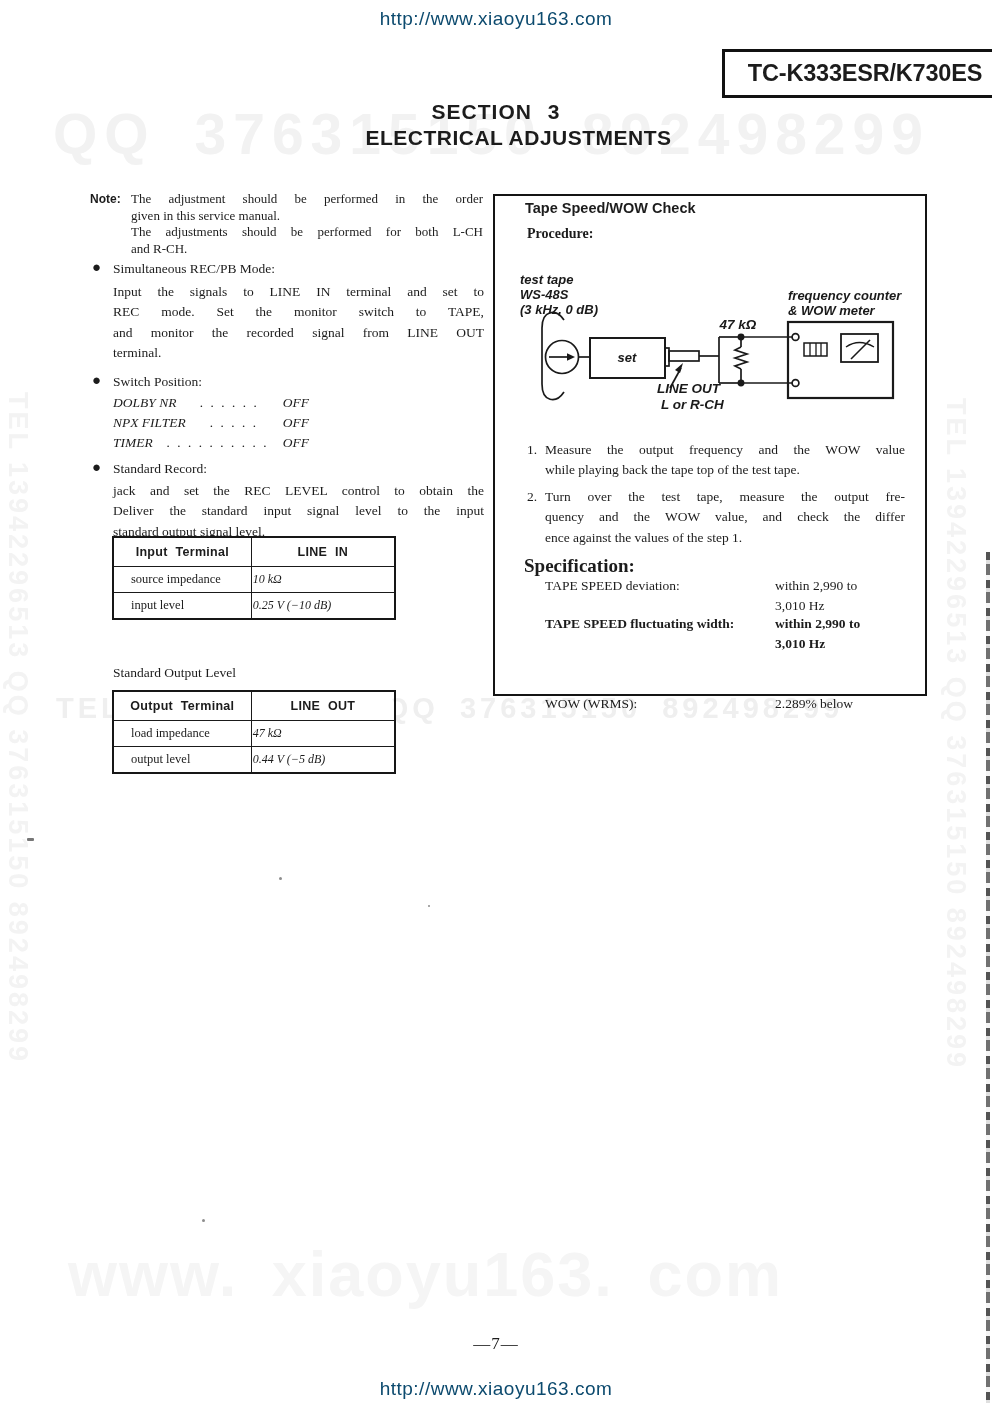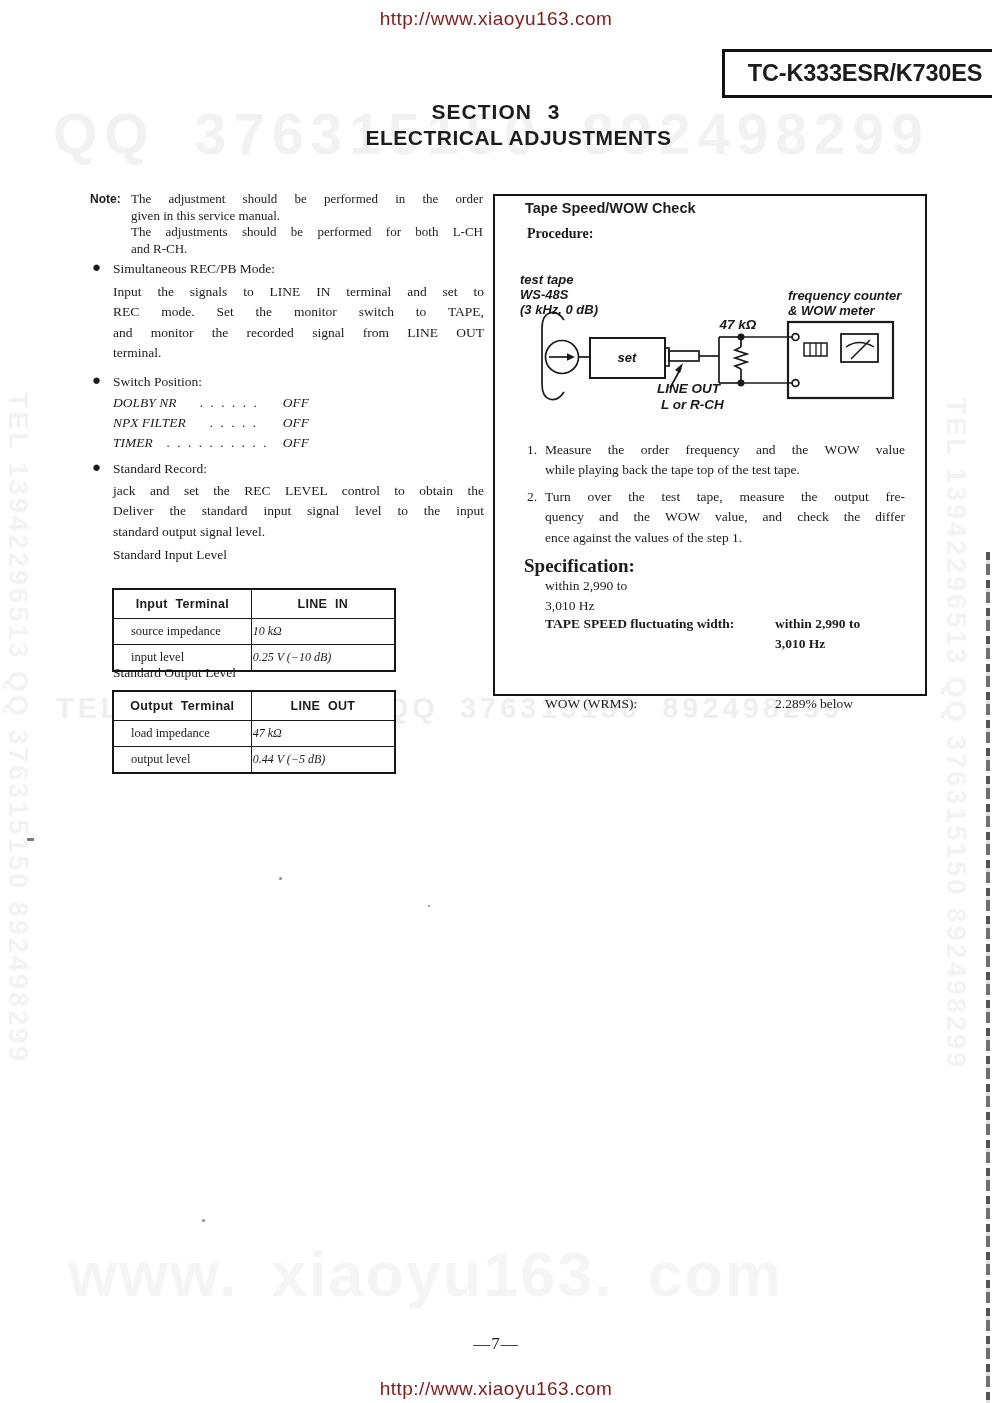--- a/index.html
+++ b/index.html
@@ -8,21 +8,21 @@
     background:#ffffff; overflow:hidden;
     font-family:"Liberation Serif", serif; color:#1c1c1c;
   }
   .sans { font-family:"Liberation Sans", sans-serif; }
   .wm { position:absolute; z-index:0; white-space:nowrap;
         font-family:"Liberation Sans", sans-serif; font-weight:bold; }
   .ct { position:absolute; z-index:1; }
 
   
   #wm-url-top, #wm-url-bottom { left:0; right:0; text-align:center; font-weight:normal;
-      font-size:19px; color:#7f1d1d; letter-spacing:.5px; }
+      font-size:19px; color:#0c4a6e; letter-spacing:.5px; }
   #wm-url-top { top:8px; }
   #wm-url-bottom { top:1378px; }
   #wm-qq-top { left:53px; top:101px; font-size:57px; color:#f2f2f2;
       letter-spacing:7px; word-spacing:16px; }
   #wm-tel-mid { left:56px; top:692px; font-size:29px; color:#efefef;
       letter-spacing:4px; word-spacing:9px; }
   .wm-vert { writing-mode:vertical-rl; font-size:27px; color:#f3f3f3; letter-spacing:3px; }
   #wm-vert-left { left:2px; top:392px; }
   #wm-vert-right { left:940px; top:398px; }
   #wm-big { left:68px; top:1238px; font-size:63px; color:#f5f5f5;
@@ -158,21 +158,21 @@
 
   <span class="ct bullet-dot" style="left:92px; top:459px;">●</span>
   <div class="ct b-title" style="top:461px;">Standard Record:</div>
   <div class="ct b-lines" style="top:481px;">
     <div class="jl">jack and set the REC LEVEL control to obtain the</div>
     <div class="jl">Deliver the standard input signal level to the input</div>
     <div>standard output signal level.</div>
   </div>
 
   <div class="ct sec-sub" style="left:113px; top:547px;">Standard Input Level</div>
-  <table class="ct spec-table" style="left:112px; top:588px;padding-left:36px;">
+  <table class="ct spec-table" style="left:112px; top:536px;padding-left:36px;">
     <colgroup>
         <col style="width:49%">
         <col>
       </colgroup>
     <tbody>
         <tr>
       <th>Input Terminal</th>
       <th>LINE IN</th>
     </tr>
     <tr>
@@ -270,35 +270,36 @@
     <text x="298" y="55" font-size="13">&amp; WOW meter</text>
     <text x="248" y="69" font-size="13.5" text-anchor="middle">47 kΩ</text>
     <text x="137" y="102" font-size="13" text-anchor="middle">set</text>
     <text x="167" y="133" font-size="13.5">LINE OUT</text>
     <text x="171" y="149" font-size="13.5">L or R-CH</text>
   </svg>
 
   <div class="ct step" id="step-1">
     <div class="step-num">1.</div>
     <div class="step-lines">
-      <div class="jl">Measure the order frequency and the WOW value</div>
+      <div class="jl">Measure the output frequency and the WOW value</div>
       <div>while playing back the tape top of the test tape.</div>
     </div>
   </div>
   <div class="ct step" id="step-2">
     <div class="step-num">2.</div>
     <div class="step-lines">
       <div class="jl">Turn over the test tape, measure the output fre-</div>
       <div class="jl">quency and the WOW value, and check the differ</div>
       <div>ence against the values of the step 1.</div>
     </div>
   </div>
 
   <div class="ct" id="spec-label">Specification:</div>
   <div class="spec-row ct" id="spec-row-0">
+    <div class="spec-name">TAPE SPEED deviation:</div>
     <div class="spec-val">
       <div>within 2,990 to</div>
       <div>3,010 Hz</div>
     </div>
   </div>
   <div class="spec-row ct" id="spec-row-1">
     <div class="spec-name">TAPE SPEED fluctuating width:</div>
     <div class="spec-val">
       <div>within 2,990 to</div>
       <div>3,010 Hz</div>

